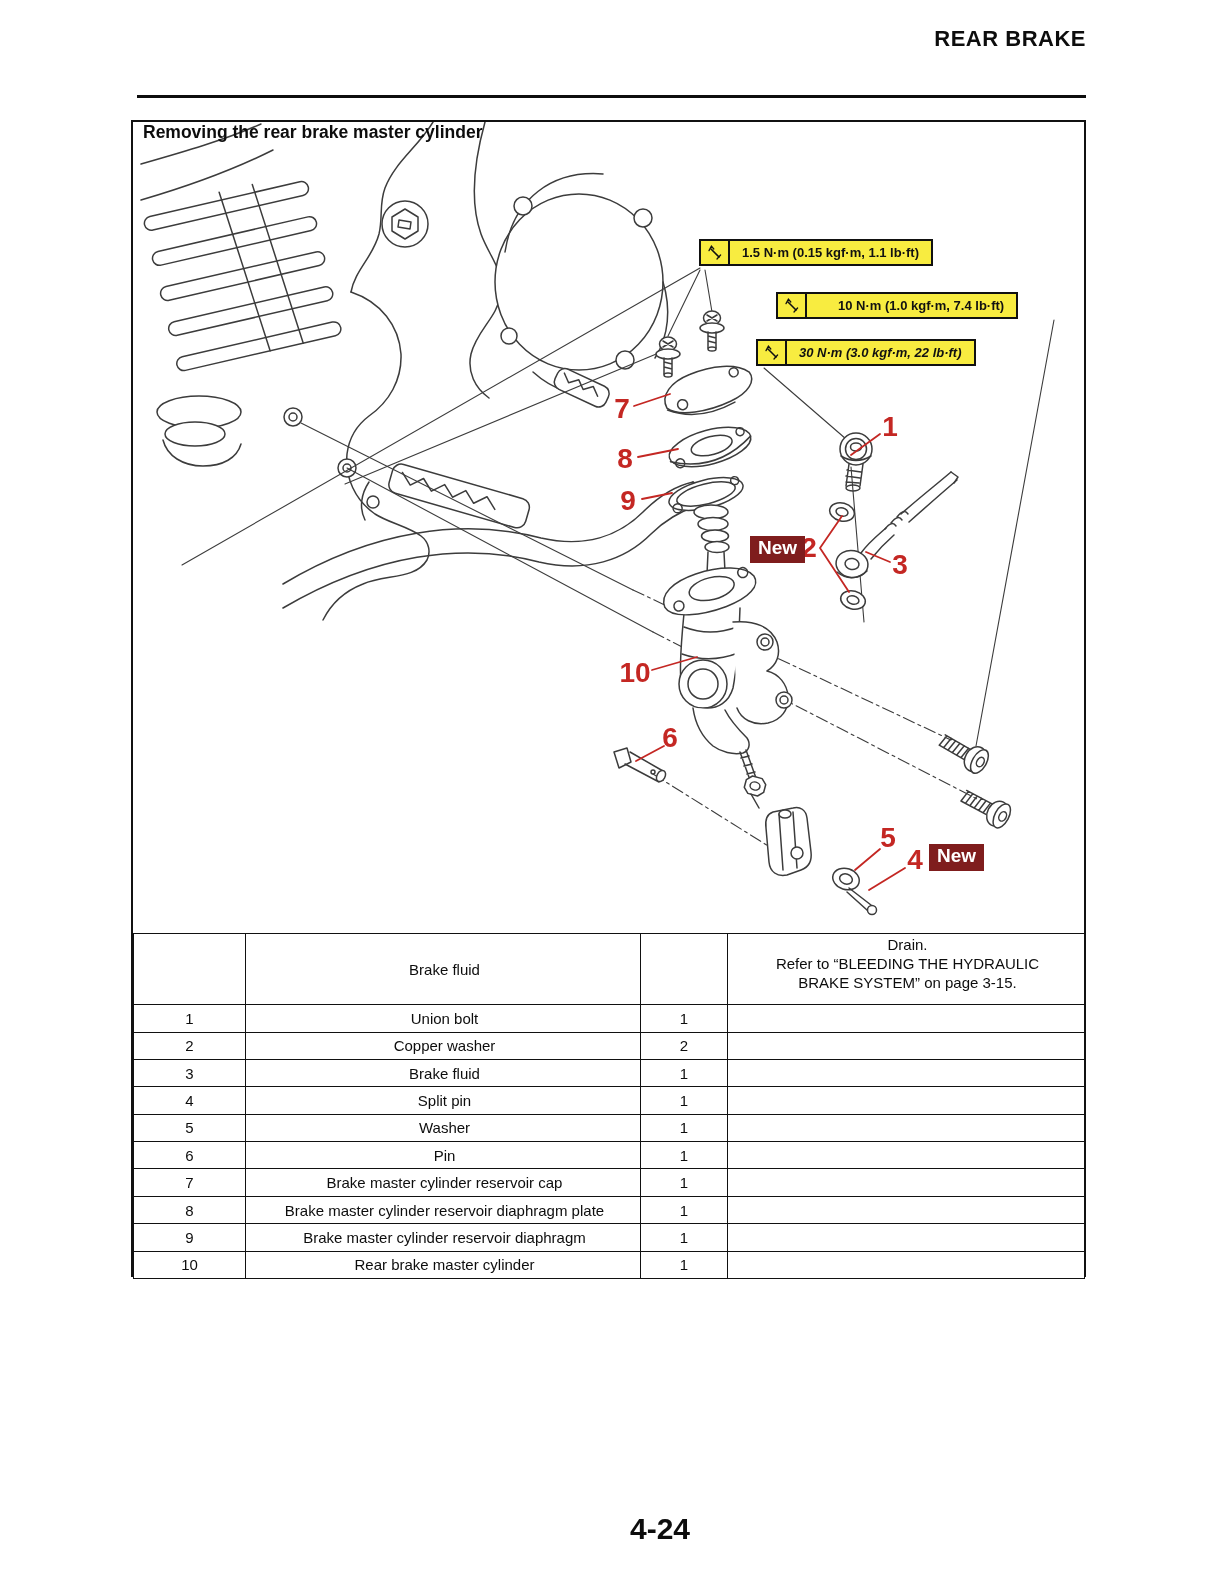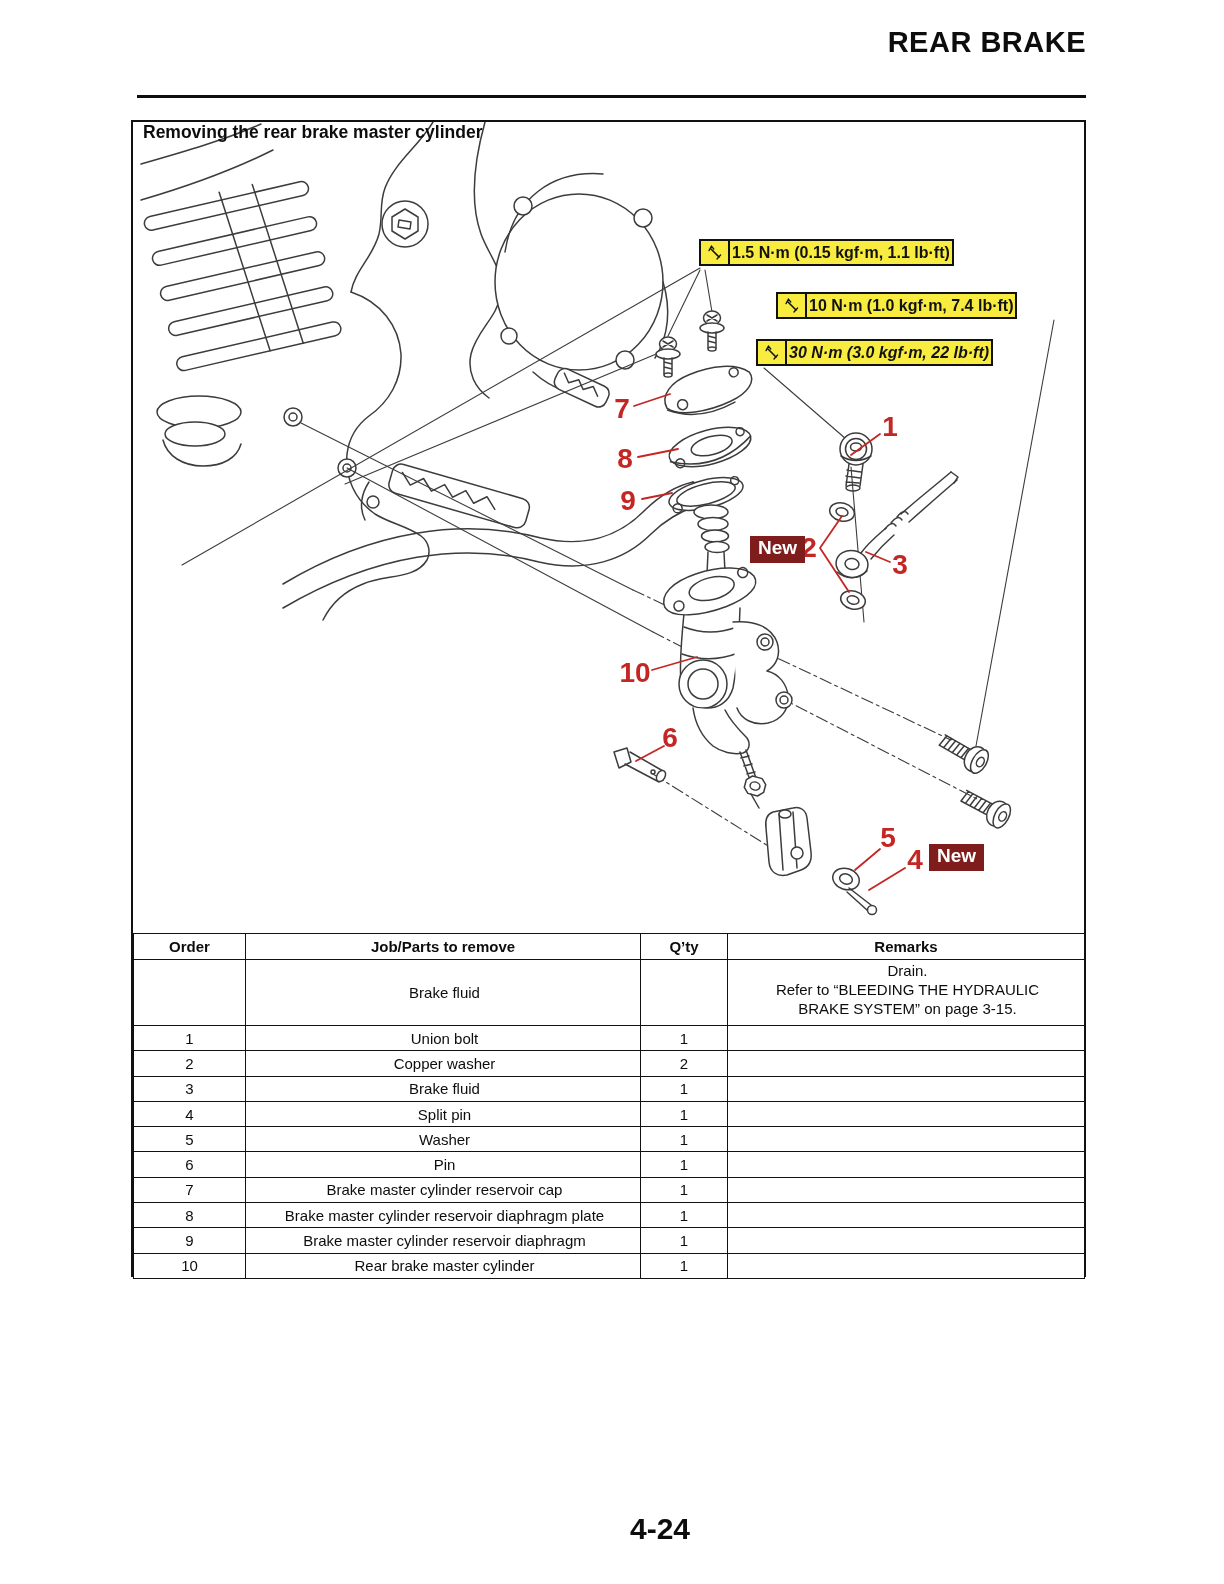--- a/index.html
+++ b/index.html
@@ -1,21 +1,21 @@
 <!DOCTYPE html>
 <html><head>
 <meta charset="utf-8">
 <style>
   html,body{margin:0;padding:0;background:#ffffff;}
   .page{
     position:relative;width:1224px;height:1584px;background:#fff;
     font-family:"Liberation Sans",sans-serif;color:#111;overflow:hidden;
   }
   .header-title{
-    position:absolute;top:26px;right:138px;font-size:29px;font-weight:bold;
+    position:absolute;top:26px;right:138px;font-size:22px;font-weight:bold;
     letter-spacing:.5px;color:#0d0d0d;
   }
   .header-rule{
     position:absolute;left:137px;top:95px;width:949px;height:3px;background:#0d0d0d;
   }
   .figure-box{
     position:absolute;left:131px;top:120px;width:955px;height:1157px;
     border:2px solid #111;box-sizing:border-box;background:#fff;
   }
   .figure-title{
@@ -23,21 +23,21 @@
   }
   .diagram-svg{position:absolute;left:0;top:0;width:951px;height:809px;z-index:1;}
   .torque-label{
     position:absolute;display:inline-flex;align-items:stretch;height:27px;
     background:#f8ec40;border:2.5px solid #111;box-sizing:border-box;z-index:5;
   }
   .torque-label .icon-cell{
     display:flex;align-items:center;justify-content:center;width:27px;border-right:2px solid #111;
   }
   .torque-label .torque-text{
-    display:flex;align-items:center;padding:0 2px;font-size:16px;font-weight:bold;color:#111;white-space:nowrap;
+    display:flex;align-items:center;padding:0 12px;font-size:13px;font-weight:bold;color:#111;white-space:nowrap;
   }
   .callout{
     position:absolute;transform:translate(-50%,-50%);font-size:28px;font-weight:bold;
     color:#c42723;z-index:6;line-height:1;
   }
   .new-badge{
     position:absolute;background:#7f1d1d;color:#fff;font-size:19px;font-weight:bold;
     padding:1px 8px 3px 8px;z-index:6;line-height:1.2;
   }
   .parts-table{
@@ -296,21 +296,21 @@
     <div class="torque-label" style="left:566px;top:117px;">
       <span class="icon-cell">
         <svg viewBox="0 0 20 20" width="16" height="16" fill="none" stroke="#111" stroke-width="2" stroke-linecap="round">
           <path d="M5 5 L15 15"></path>
             <path d="M2.5 7 L5.5 1.5 L8.5 5" stroke-width="1.6"></path>
             <path d="M12.5 17.5 L17 12.5" stroke-width="1.6"></path>
         </svg>
       </span>
       <span class="torque-text">1.5 N·m (0.15 kgf·m, 1.1 lb·ft)</span>
     </div>
-    <div class="torque-label" style="left:643px;top:170px;">
+    <div class="torque-label" style="left:643px;top:170px;gap:19px;">
       <span class="icon-cell">
         <svg viewBox="0 0 20 20" width="16" height="16" fill="none" stroke="#111" stroke-width="2" stroke-linecap="round">
           <path d="M5 5 L15 15"></path>
             <path d="M2.5 7 L5.5 1.5 L8.5 5" stroke-width="1.6"></path>
             <path d="M12.5 17.5 L17 12.5" stroke-width="1.6"></path>
         </svg>
       </span>
       <span class="torque-text">10 N·m (1.0 kgf·m, 7.4 lb·ft)</span>
     </div>
     <div class="torque-label" style="left:623px;top:217px;font-style:italic;">
@@ -339,26 +339,20 @@
     <div class="new-badge" style="left:796px;top:722px;">New</div>
 
     <table class="parts-table">
       <colgroup>
         <col style="width:112px">
           <col style="width:395px">
           <col style="width:87px">
           <col style="width:357px">
       </colgroup>
       <tbody>
-          <tr>
-        <th>Order</th>
-        <th>Job/Parts to remove</th>
-        <th>Q’ty</th>
-        <th>Remarks</th>
-      </tr>
       <tr class="row-tall">
         <td class="c-order"></td>
         <td class="c-job">Brake fluid</td>
         <td class="c-qty"></td>
         <td class="c-remarks">
           <div>Drain.</div>
           <div>Refer to “BLEEDING THE HYDRAULIC</div>
           <div>BRAKE SYSTEM” on page 3-15.</div>
         </td>
       </tr>

